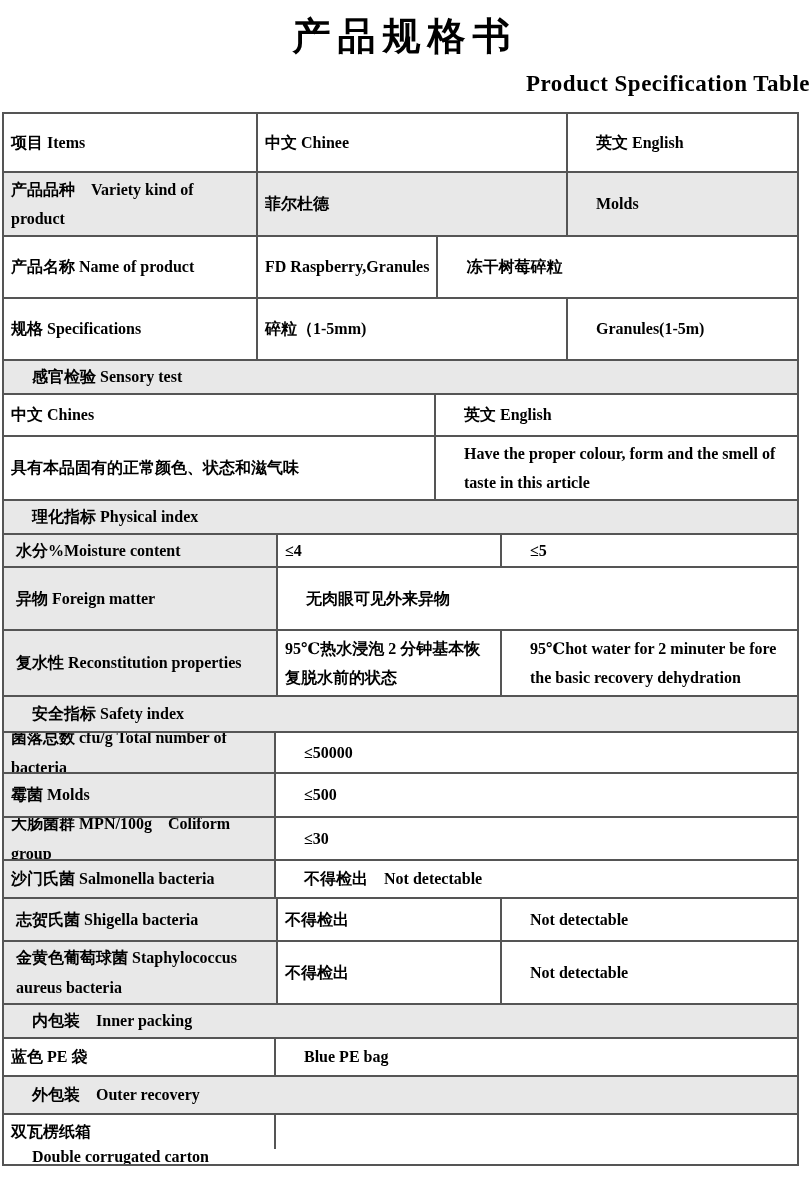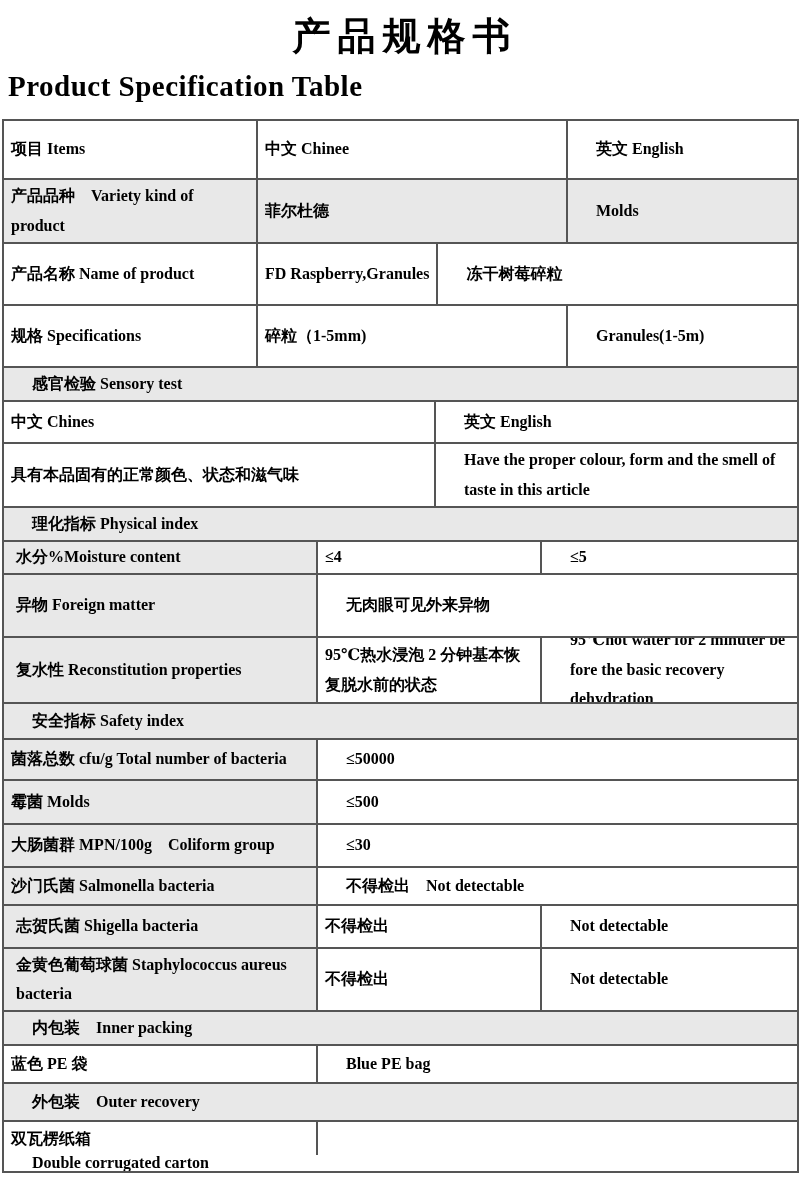--- a/index.html
+++ b/index.html
@@ -6,22 +6,22 @@
   body{
     width:810px;height:1199px;background:#ffffff;color:#000000;
     font-family:"Liberation Serif","DejaVu Serif",serif;
     position:relative;overflow:hidden;
   }
   .doc-title{
     margin:16px 0 0 0;text-align:center;
     font-size:38px;font-weight:bold;letter-spacing:7px;line-height:1.1;
   }
   .doc-subtitle{
-    margin:13px 0 0 8px;text-align:left;
-    font-size:29px;font-weight:bold;line-height:1.1;letter-spacing:0.5px;
+    margin:13px 0 0 8px;text-align:right;
+    font-size:23px;font-weight:bold;line-height:1.1;letter-spacing:0.5px;
   }
   .spec-table{
     margin:16px 0 0 2px;width:797px;
     border:2px solid #555555;box-sizing:border-box;background:#ffffff;
   }
   .row{
     display:flex;border-bottom:2px solid #555555;box-sizing:border-box;
   }
   .row:last-child{border-bottom:none;flex-direction:column;}
   .cell{
@@ -29,23 +29,23 @@
     padding:2px 7px;display:flex;align-items:center;
     font-weight:bold;font-size:16px;line-height:1.85;
     overflow:hidden;
   }
   .cell:last-child{border-right:none;flex:1;padding-left:28px;}
   .gray{background:#e8e8e8;}
   
   .wA1{width:254px;}
   .wA2{width:310px;}
   .wB1{width:432px;}
-  .wC1{width:314px;padding-left:12px;}
+  .wC1{width:274px;padding-left:12px;}
   .wC2{width:224px;}
-  .wD1{width:314px;}
+  .wD1{width:272px;}
 </style>
 </head>
 <body>
 
 <h1 class="doc-title">产品规格书</h1>
 <h2 class="doc-subtitle">Product Specification Table</h2>
 
 <div class="spec-table">
 
   <div class="row" style="height:59px">

